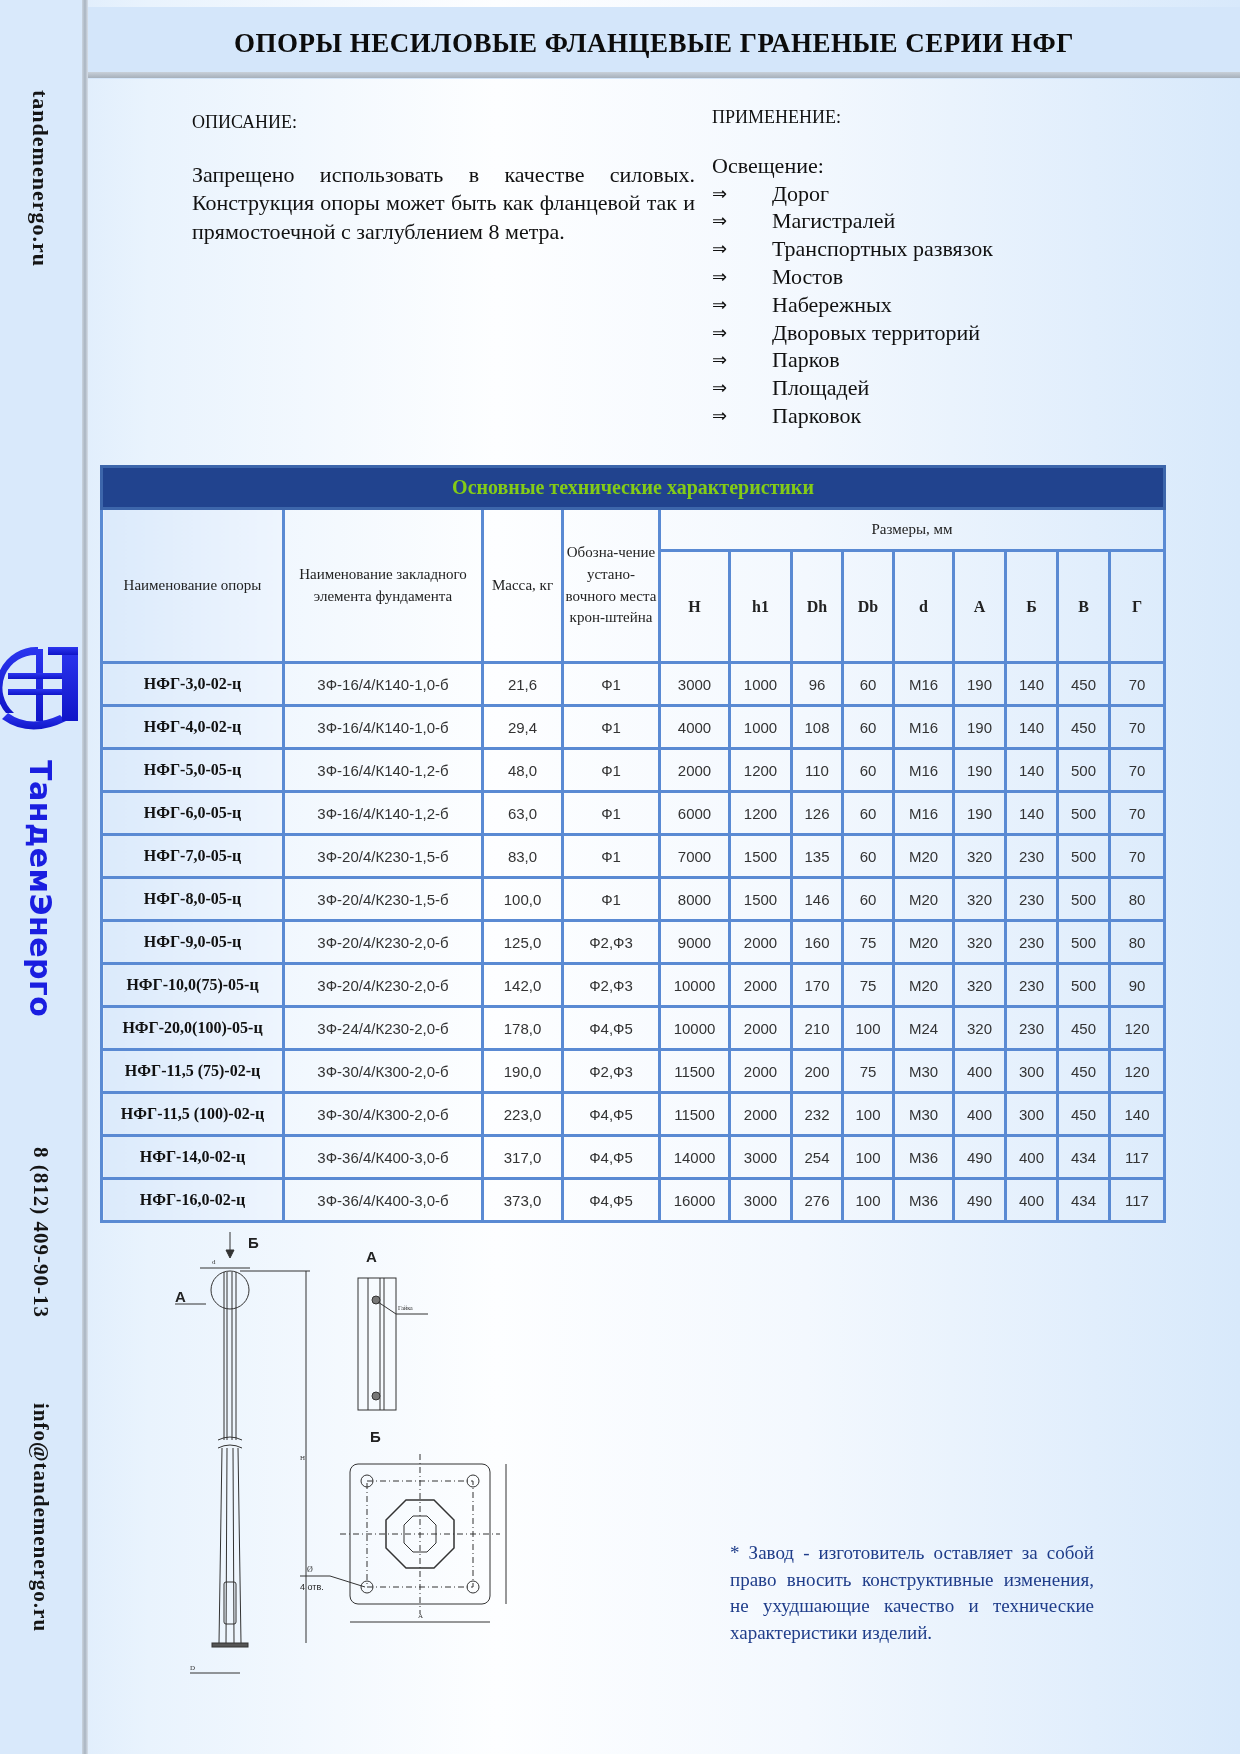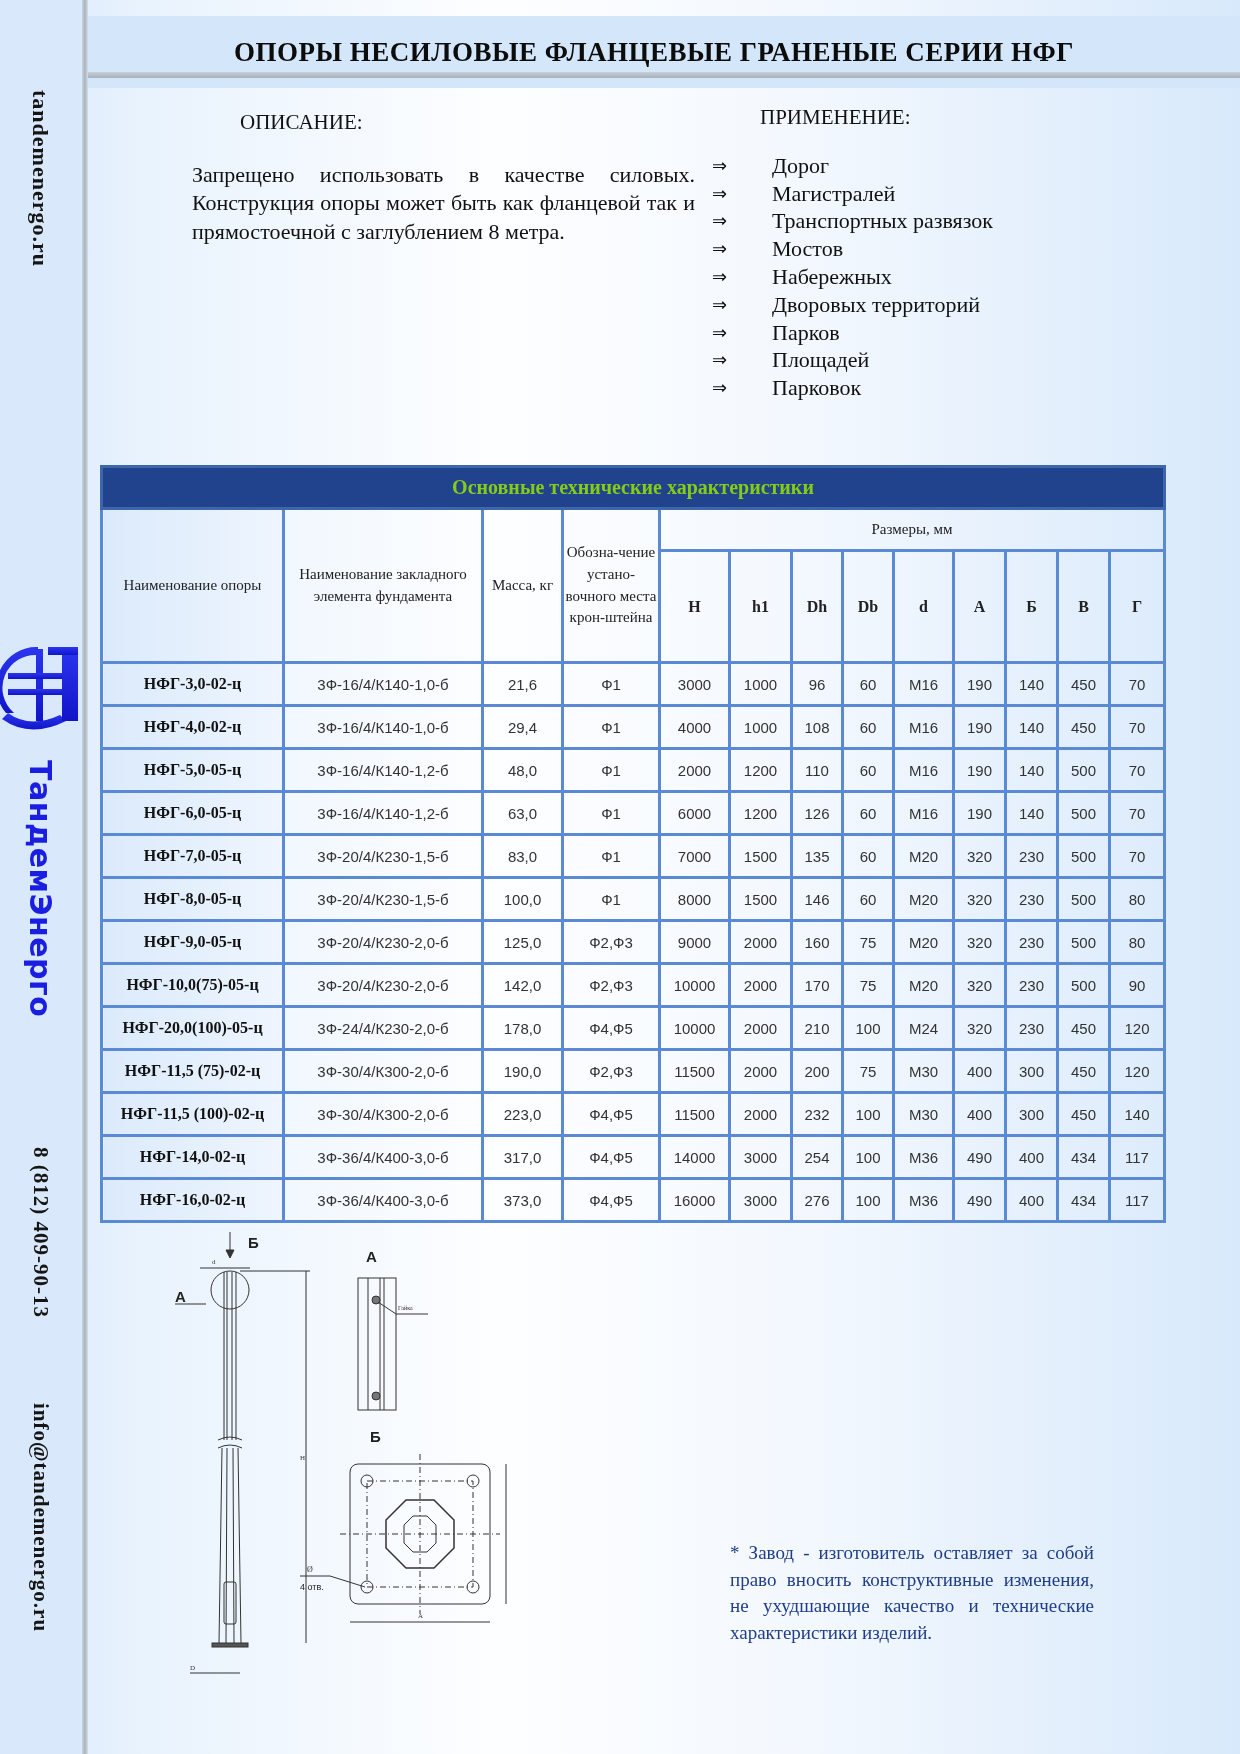--- a/index.html
+++ b/index.html
@@ -30,37 +30,37 @@
     .vtext.email { top: 1403px; margin-left: 12px; font-size: 21px; }
     .vtext.brand {
       top: 760px; margin-left: 17px;
       font-family: "DejaVu Sans", sans-serif; font-weight: 900;
       font-size: 30px; color: #1a1ee0; letter-spacing: 0.5px;
     }
     .logo { position: absolute; left: 0; top: 643px; width: 80px; height: 92px; }
 
     
     .title-band {
-      position: absolute; left: 88px; top: 16px; width: 1152px; height: 72px;
+      position: absolute; left: 88px; top: 7px; width: 1152px; height: 72px;
       background: #d4e6fa;
       display: flex; align-items: center; justify-content: center;
     }
     .title-band h1 {
       font-family: "Liberation Serif", serif; font-weight: bold;
       font-size: 27px; letter-spacing: 0.5px; color: #0c0c0c;
       margin-left: -20px;
     }
     .title-rule {
       position: absolute; left: 88px; top: 72px; width: 1152px; height: 6px;
       background: linear-gradient(180deg, #c8d0d9, #a6b0bb);
     }
 
     
     .desc { position: absolute; left: 192px; top: 108px; width: 503px; font-size: 22px; line-height: 28.5px; }
-    .section-head { font-size: 21px; font-weight: normal; margin-bottom: 24px; margin-left: 48px; }
+    .section-head { font-size: 18px; font-weight: normal; margin-bottom: 24px; }
     .desc p { text-align: justify; margin-bottom: 22px; }
 
     .apply { position: absolute; left: 712px; top: 104px; width: 400px; font-size: 22px; line-height: 27.8px; }
     .apply .section-head { margin-bottom: 20px; }
     .apply ul { list-style: none; }
     .apply li { display: flex; }
     .apply li .arrow { width: 60px; font-family: "DejaVu Sans", sans-serif; font-size: 18px; }
 
     
     .spec-table {
@@ -125,20 +125,21 @@
 </div>
 <div class="title-rule"></div>
 
 <div class="desc">
   <div class="section-head">ОПИСАНИЕ:</div>
   <p>Запрещено использовать в качестве силовых. Конструкция опоры может быть как фланцевой так и прямостоечной с заглублением 8 метра.</p>
 </div>
 
 <div class="apply">
   <div class="section-head">ПРИМЕНЕНИЕ:</div>
+  <div>Освещение:</div>
   <ul>
     <li>
         <span class="arrow">⇒</span>
         <span>Дорог</span>
       </li>
     <li>
         <span class="arrow">⇒</span>
         <span>Магистралей</span>
       </li>
     <li>

